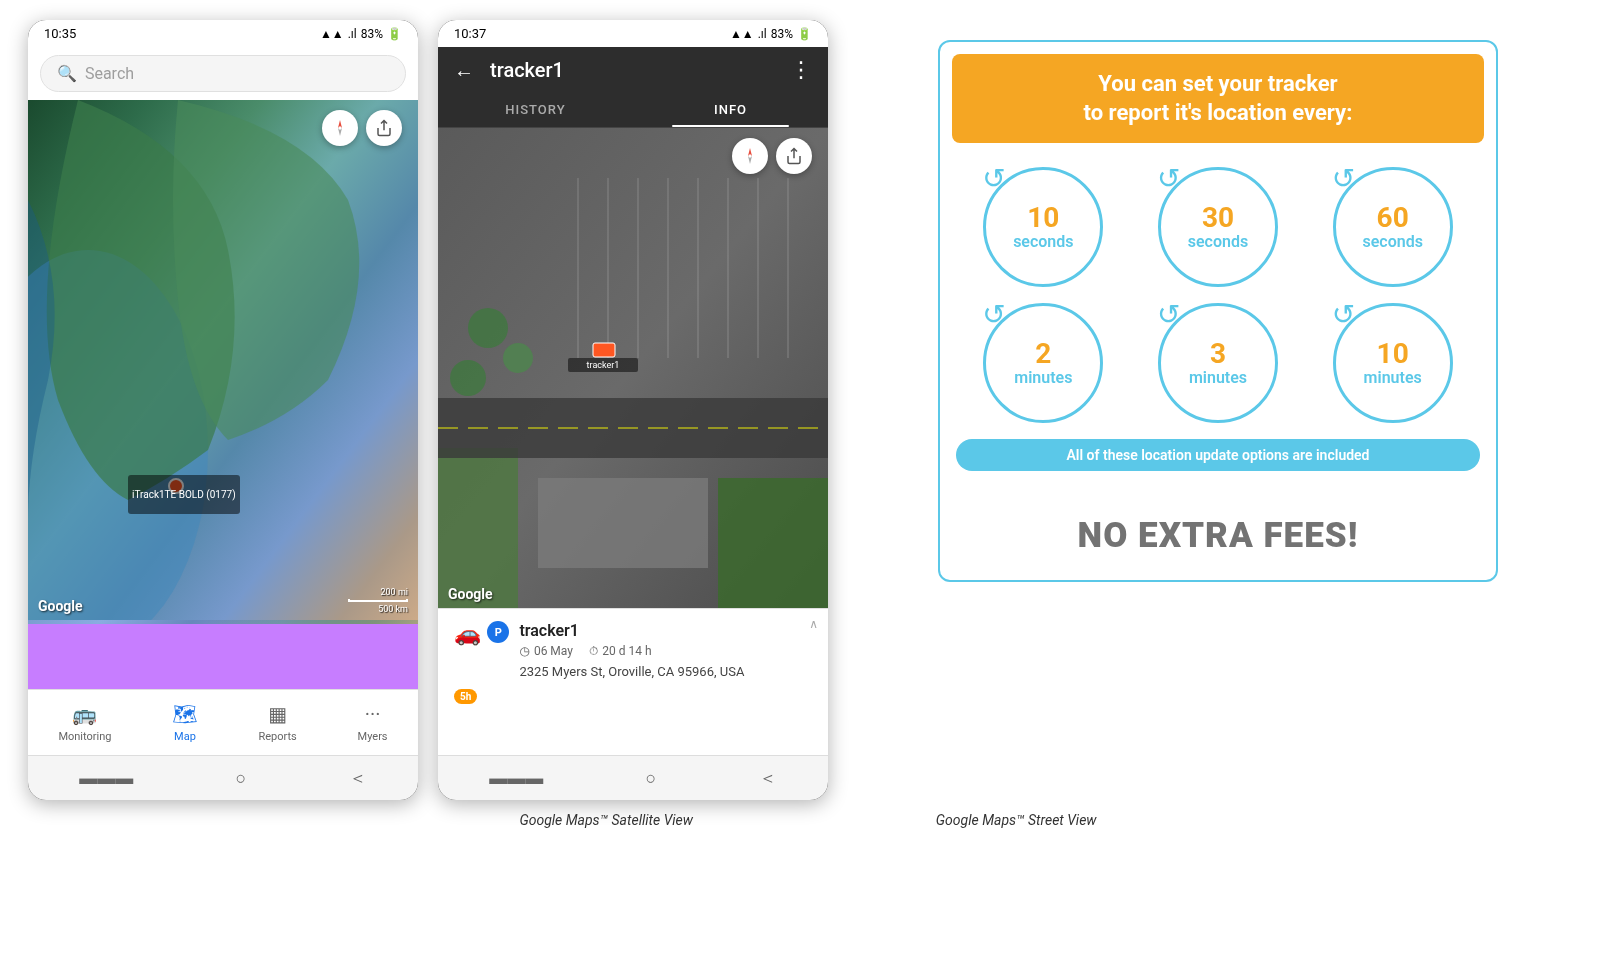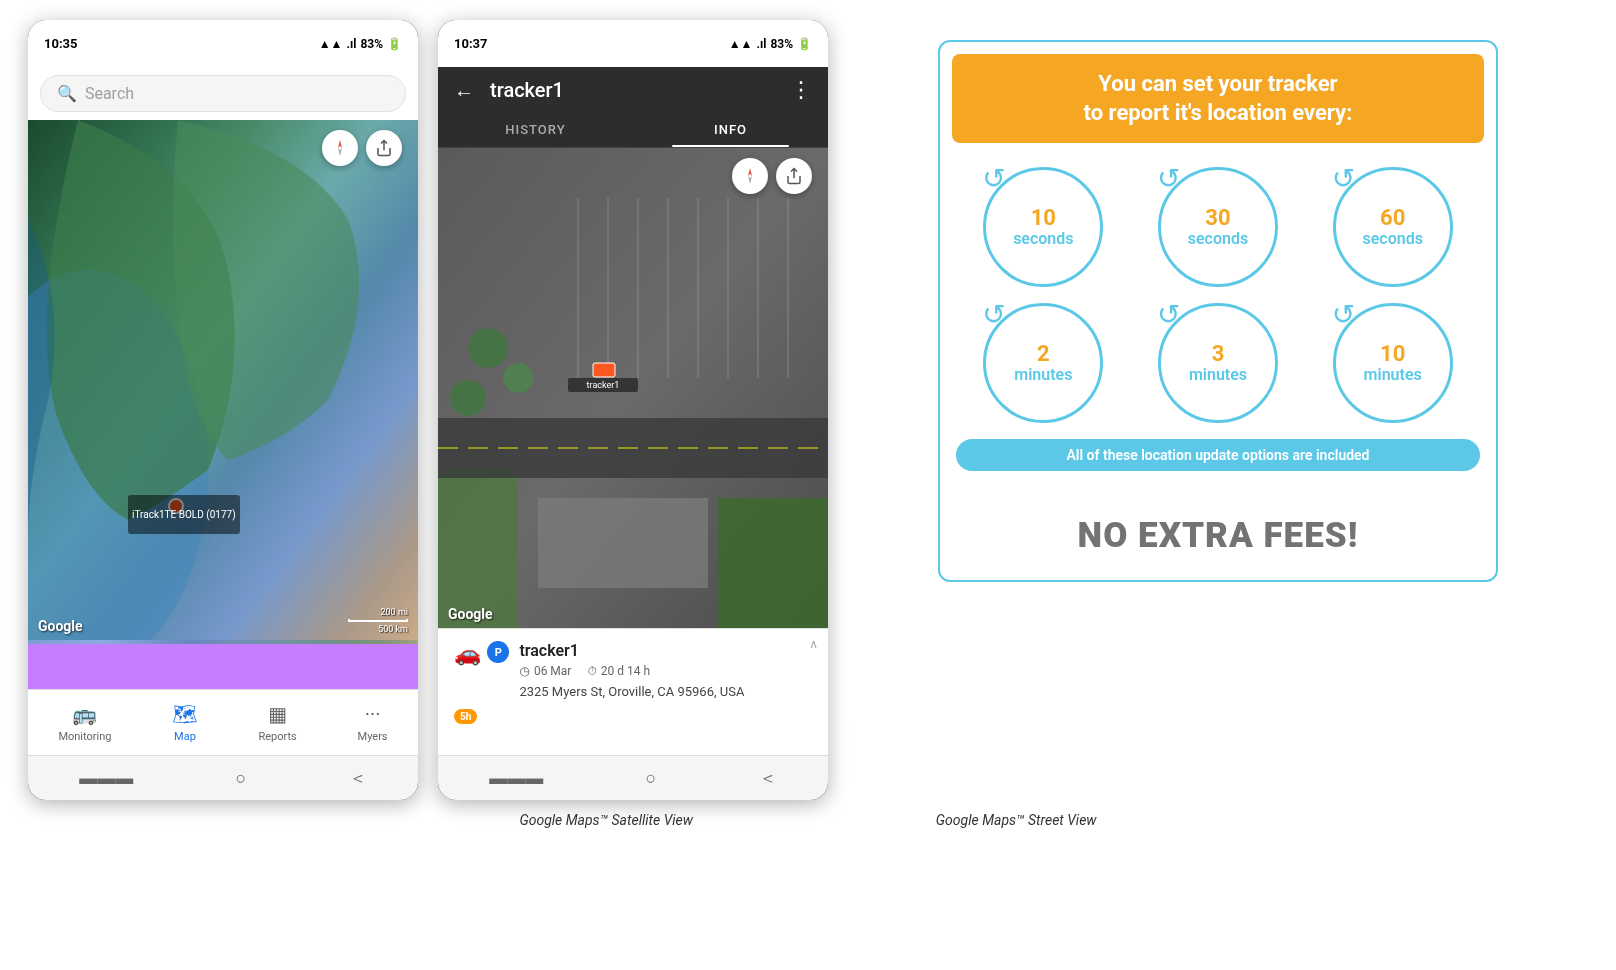--- a/index.html
+++ b/index.html
@@ -33,24 +33,24 @@
       width: 390px;
       min-height: 780px;
       box-shadow: 0 4px 20px rgba(0,0,0,0.3);
       flex-shrink: 0;
     }
 
     .status-bar {
       display: flex;
       justify-content: space-between;
       align-items: center;
-      padding: 16px 16px;
+      padding: 6px 16px;
       background: #fff;
       font-size: 13px;
-      font-weight: 700;
+      font-weight: 400;
       color: #000;
     }
 
     .status-right {
       display: flex;
       align-items: center;
       gap: 4px;
       font-size: 12px;
     }
 
@@ -459,21 +459,21 @@
 
     .interval-arrow {
       position: absolute;
       top: -2px;
       left: -2px;
       color: #5bc8e8;
       font-size: 22px;
     }
 
     .interval-value {
-      font-size: 22px;
+      font-size: 28px;
       font-weight: bold;
       color: #f5a623;
       line-height: 1;
     }
 
     .interval-unit {
       font-size: 16px;
       font-weight: 600;
       color: #5bc8e8;
       line-height: 1.2;
@@ -703,21 +703,21 @@
           <span style="font-size:22px;">🚗</span>
           <div class="p-circle">P</div>
         </div>
         <div style="flex:1;">
           <div class="tracker-name-row">
             <span class="tracker-name">tracker1</span>
           </div>
           <div class="tracker-meta">
             <div class="tracker-meta-item">
               <span>◷</span>
-              <span>06 Mar</span>
+              <span>06 May</span>
             </div>
             <div class="tracker-meta-item">
               <span>⏱</span>
               <span>20 d 14 h</span>
             </div>
           </div>
           <div class="tracker-address">2325 Myers St, Oroville, CA 95966, USA</div>
         </div>
       </div>
       <div class="duration-badge">5h</div>

